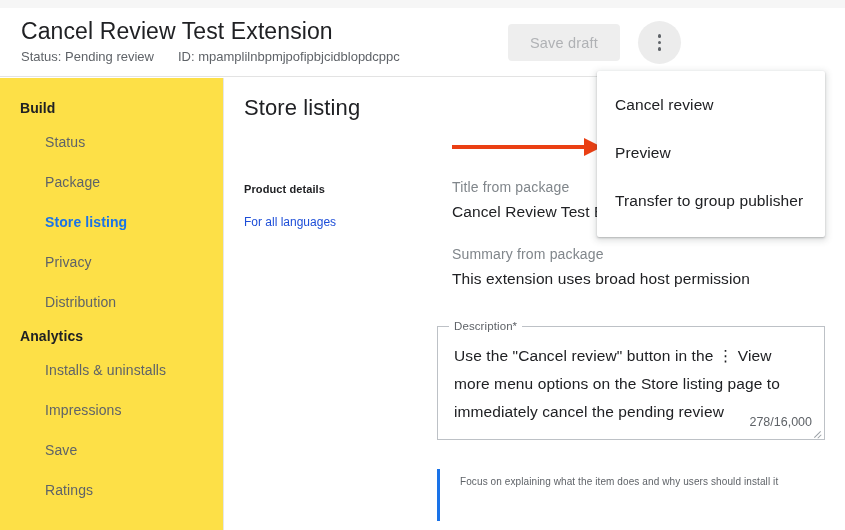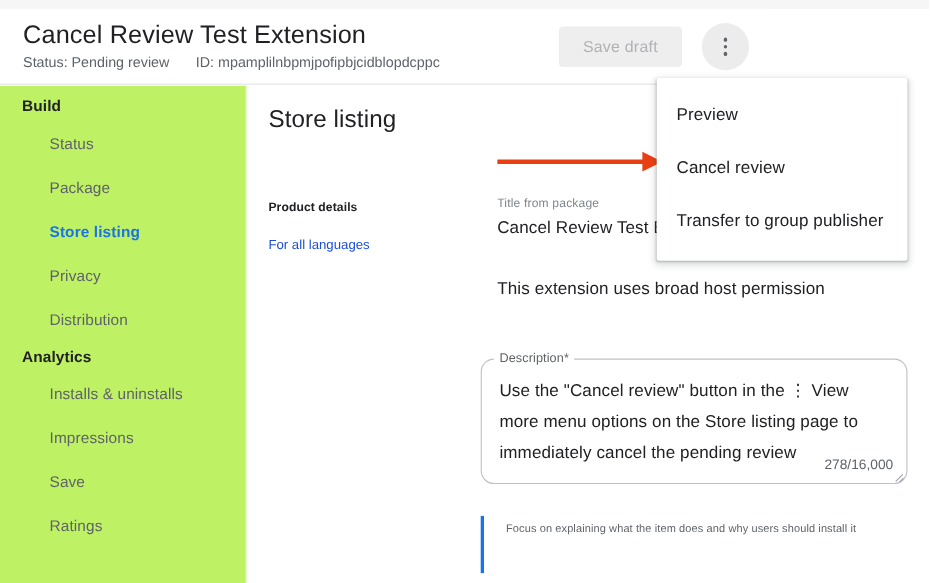--- a/index.html
+++ b/index.html
@@ -80,23 +80,23 @@
   .btn-more .dot {
     width: 3.5px; height: 3.5px;
     border-radius: 50%;
     background: #5f6368;
   }
 
   
   .sidebar {
     position: absolute; left: 0; top: 78px;
     width: 224px; height: 452px;
-    background: #bef264;
+    background: #fde047;
     border-right: 1px solid #e6e6e6;
-    padding-top: 4px;
+    padding-top: 16px;
   }
   .nav-group-title {
     font-size: 14px;
     font-weight: 700;
     color: #202124;
     padding: 0 0 0 20px;
     height: 28px;
     line-height: 28px;
     letter-spacing: .1px;
   }
@@ -136,40 +136,40 @@
     letter-spacing: .1px;
   }
   .section-sub {
     position: absolute; left: 19px; top: 137px;
     font-size: 12px;
     color: #1d4ed8;
   }
 
   
   .field-label {
-    font-size: 11px;
+    font-size: 14px;
     color: #80868b;
     letter-spacing: .15px;
   }
   .field-value {
     font-size: 15.5px;
     color: #202124;
     letter-spacing: .1px;
     margin-top: 8px;
     white-space: nowrap;
   }
   .fld-title { position: absolute; left: 227px; top: 101px; }
   .fld-summary { position: absolute; left: 227px; top: 168px; }
 
   
   .desc-box {
     position: absolute; left: 212px; top: 248px;
     width: 388px; height: 114px;
     border: 1px solid #bdc1c6;
-    border-radius: 12px;
+    border-radius: 0;
     background: #fff;
     padding-left: 47px;
   }
   .desc-legend {
     position: absolute; left: 11px; top: -7px;
     background: #ffffff;
     padding: 0 5px;
     font-size: 11.5px;
     color: #5f6368;
     letter-spacing: .1px;
@@ -295,20 +295,21 @@
 
     <div class="section-head">Product details</div>
     <div class="section-sub">For all languages</div>
 
     <div class="fld-title">
       <div class="field-label">Title from package</div>
       <div class="field-value">Cancel Review Test E</div>
     </div>
 
     <div class="fld-summary">
+      <div class="field-label">Summary from package</div>
       <div class="field-value">This extension uses broad host permission</div>
     </div>
 
     <div class="desc-box">
       <div class="desc-legend">Description*</div>
       <textarea class="desc-text" rows="3" spellcheck="false" style="">Use the "Cancel review" button in the ⋮ View more menu options on the Store listing page to immediately cancel the pending review</textarea>
       <div class="desc-counter">278/16,000</div>
       <div class="desc-resize">
           <i></i>
           <i></i>
@@ -319,18 +320,18 @@
       <div class="hint-text">Focus on explaining what the item does and why users should install it</div>
     </div>
   </div>
 
   <svg class="arrow" viewBox="0 0 150 18">
     <line x1="0" y1="9" x2="136" y2="9" stroke="#ea3f13" stroke-width="4"></line>
     <polygon points="132,0 150,9 132,18" fill="#ea3f13"></polygon>
   </svg>
 
   <div class="menu">
+    <div class="menu-item">Cancel review</div>
     <div class="menu-item">Preview</div>
-    <div class="menu-item">Cancel review</div>
     <div class="menu-item">Transfer to group publisher</div>
   </div>
 
 </div>
 
 </body></html>

